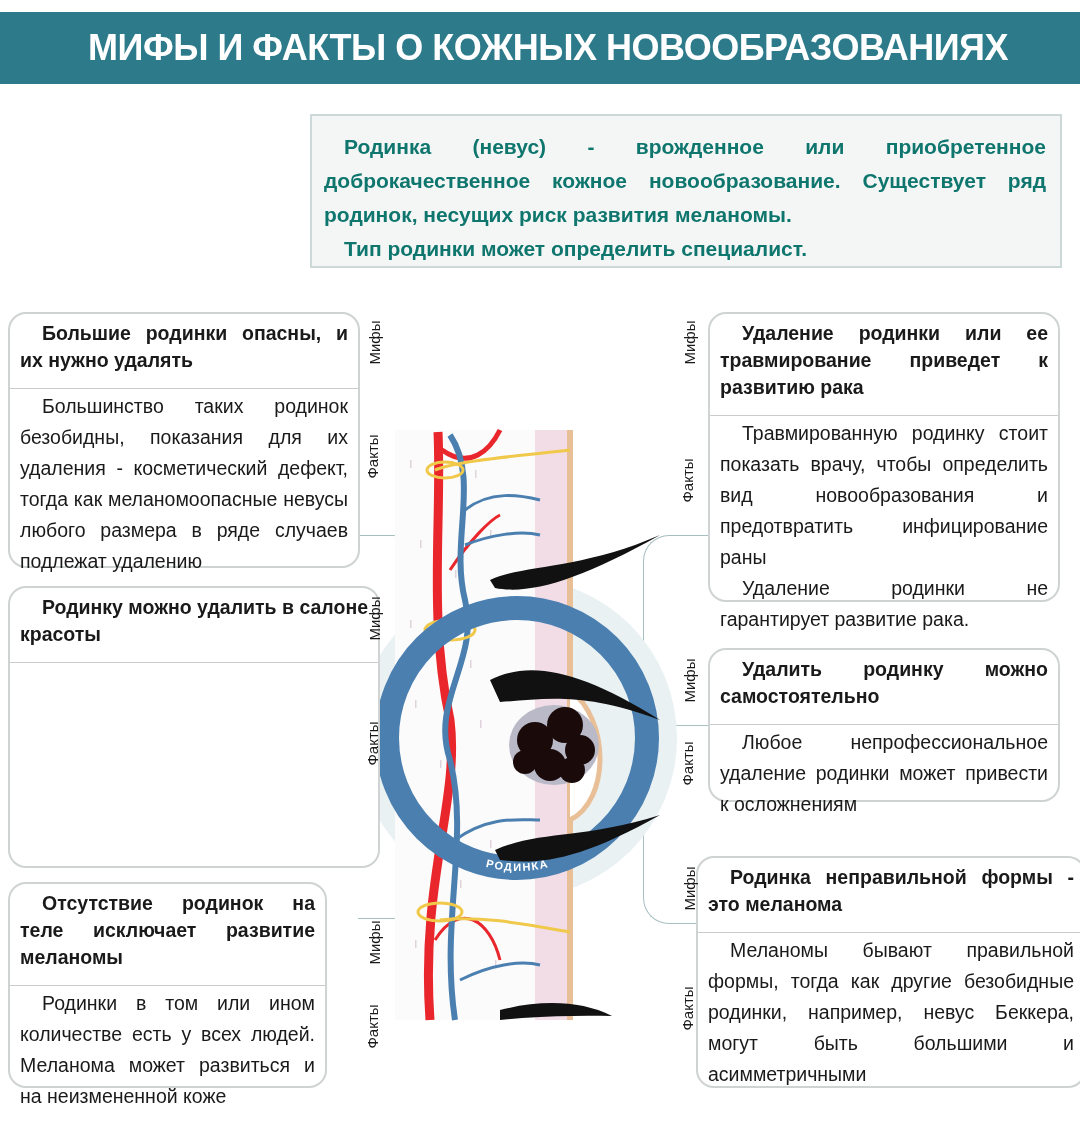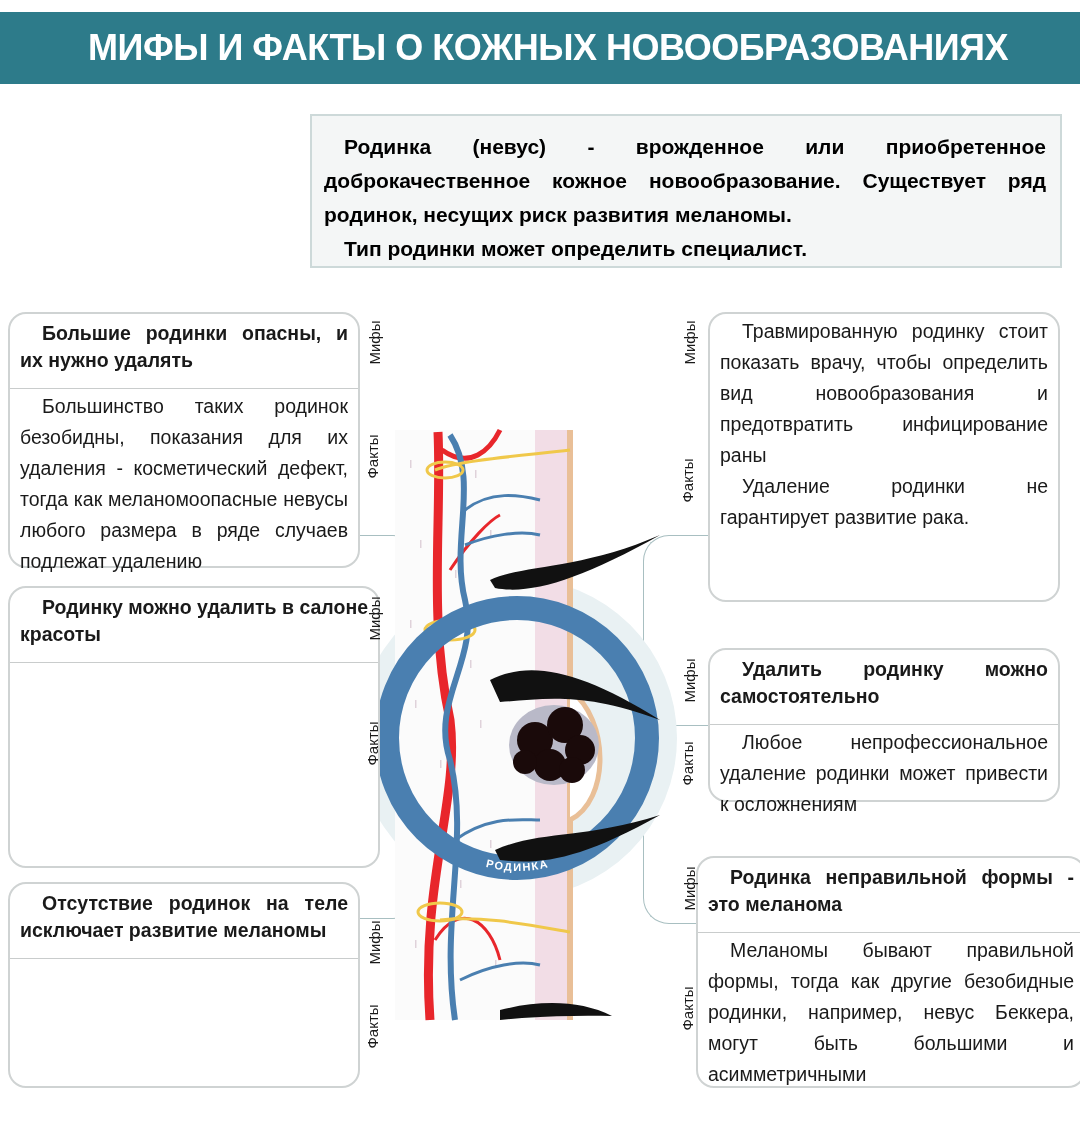--- a/index.html
+++ b/index.html
@@ -16,21 +16,21 @@
     margin: 0; color: #ffffff; font-size: 36px; font-weight: 700; letter-spacing: -0.5px;
     font-family: "Liberation Sans", sans-serif;
   }
   .intro {
     position: absolute; left: 310px; top: 114px; width: 752px; height: 154px;
     box-sizing: border-box; border: 2px solid #cdd9d9; background: #f4f6f6;
     padding: 14px 14px 10px 12px;
   }
   .intro p {
     margin: 0; font-weight: 700; font-size: 21px; line-height: 34px; text-align: justify;
-    text-indent: 20px; color: #000000;
+    text-indent: 20px; color: #0f766e;
   }
   .intro p + p { margin-top: 0px; }
 
   .card {
     position: absolute; box-sizing: border-box;
     border: 2px solid #cfd3d3; border-radius: 18px; background: #ffffff;
   }
   .card .myth {
     padding: 6px 10px 14px 10px; font-weight: 700; font-size: 19.5px; line-height: 27px;
     text-align: justify; text-indent: 22px; border-bottom: 1px solid #c9cccc;
@@ -150,27 +150,31 @@
 </div>
 <span class="side-label" style="left:352px; top:334px;">Мифы</span>
 <span class="side-label" style="left:350px; top:448px;">Факты</span>
 
 <div class="card" style="left:8px; top:586px; width:372px; height:282px;">
   <div class="myth">Родинку можно удалить в салоне красоты</div>
 </div>
 <span class="side-label" style="left:352px; top:610px;">Мифы</span>
 <span class="side-label" style="left:350px; top:735px;">Факты</span>
 
-<div class="card" style="left:8px; top:882px; width:352px; height:206px;">
+<div class="card" style="left:8px; top:882px; width:319px; height:206px;">
   <div class="myth">Отсутствие родинок на теле исключает развитие меланомы</div>
+  <div class="fact">
+      <p>Родинки в том или ином количестве есть у всех людей. Меланома может развиться и на неизмененной коже</p>
+    </div>
 </div>
 <span class="side-label" style="left:352px; top:934px;">Мифы</span>
 <span class="side-label" style="left:350px; top:1018px;">Факты</span>
 
 <div class="card" style="left:708px; top:312px; width:352px; height:290px;">
+  <div class="myth">Удаление родинки или ее травмирование приведет к развитию рака</div>
   <div class="fact">
     <p>Травмированную родинку стоит показать врачу, чтобы определить вид новообразования и предотвратить инфицирование раны</p>
     <p>Удаление родинки не гарантирует развитие рака.</p>
   </div>
 </div>
 <span class="side-label" style="left:667px; top:334px;">Мифы</span>
 <span class="side-label" style="left:665px; top:472px;">Факты</span>
 
 <div class="card" style="left:708px; top:648px; width:352px; height:154px;">
   <div class="myth">Удалить родинку можно самостоятельно</div>

